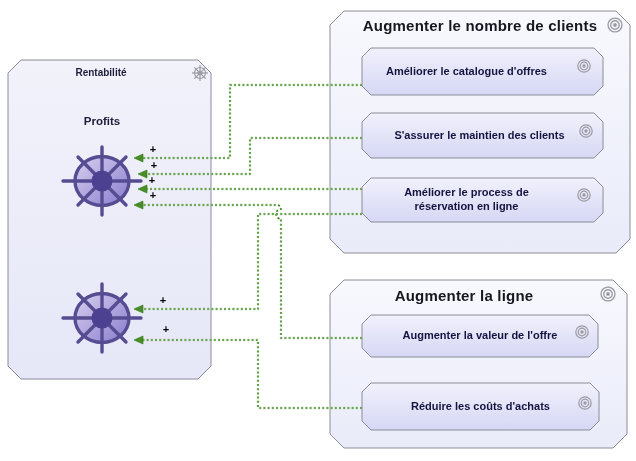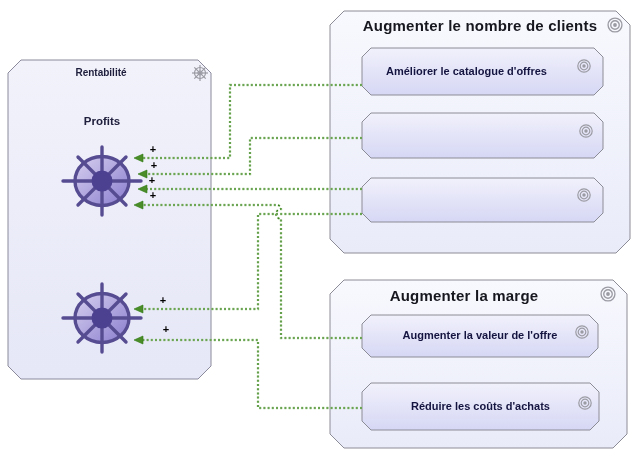--- a/index.html
+++ b/index.html
@@ -135,23 +135,27 @@
     <use href="#icoGoal" transform="translate(584,195)"></use>
     <use href="#icoGoal" transform="translate(582,332)"></use>
     <use href="#icoGoal" transform="translate(585,403)"></use>
   </svg>
 
   <div class="lbl drv-title" style="left:8px;top:64px;width:186px;height:18px;">Rentabilité</div>
 
   <div class="lbl small-lbl" style="left:42px;top:94px;width:120px;height:15px;margin-top:20px;">Profits</div>
 
   <div class="lbl grp-title" style="left:332px;top:15px;width:296px;height:22px;">Augmenter le nombre de clients</div>
-  <div class="lbl grp-title" style="left:330px;top:285px;width:268px;height:22px;">Augmenter la marge</div>
+  <div class="lbl grp-title" style="left:330px;top:285px;width:268px;height:22px;">Augmenter la ligne</div>
 
   <div class="lbl sub-lbl" style="left:362px;top:48px;width:241px;height:47px;padding-right:32px;box-sizing:border-box;">Améliorer le catalogue d'offres</div>
+  <div class="lbl sub-lbl" style="left:362px;top:113px;width:241px;height:45px;padding-right:6px;box-sizing:border-box;">S'assurer le maintien des clients</div>
+  <div class="lbl sub-lbl" style="left:362px;top:178px;width:241px;height:44px;padding-right:32px;box-sizing:border-box;">
+       <span style="max-width:165px;display:inline-block;">Améliorer le process de réservation en ligne</span>
+    </div>
   <div class="lbl sub-lbl" style="left:362px;top:314px;width:236px;height:43px;padding-right:0;box-sizing:border-box;text-align:right;">Augmenter la valeur de l'offre</div>
   <div class="lbl sub-lbl" style="left:362px;top:383px;width:237px;height:47px;padding-right:0;box-sizing:border-box;">Réduire les coûts d'achats</div>
 
   <div class="plus" style="left:147px;top:143px;">+</div>
   <div class="plus" style="left:148px;top:159px;">+</div>
   <div class="plus" style="left:146px;top:174px;">+</div>
   <div class="plus" style="left:147px;top:189px;">+</div>
   <div class="plus" style="left:157px;top:294px;">+</div>
   <div class="plus" style="left:160px;top:323px;">+</div>
 

